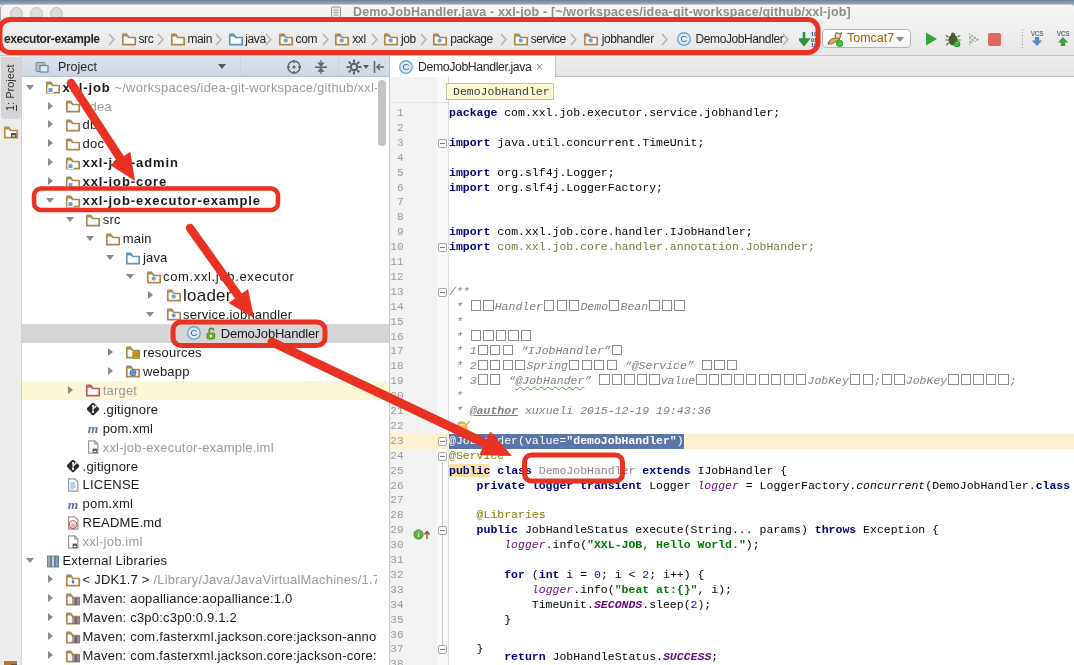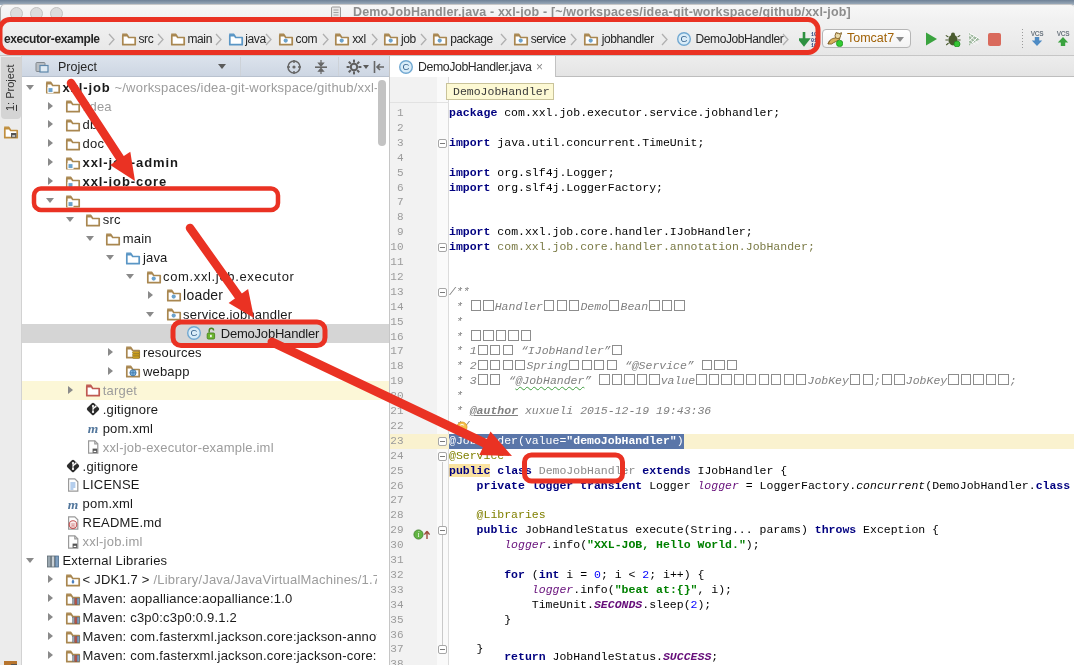--- a/index.html
+++ b/index.html
@@ -246,20 +246,21 @@
           <path d="M1.8 4.6 v-1.4 h3.9 l1 1.4" fill="#a98750" stroke="#a98750" stroke-width="1.2"></path>
           <rect x="3" y="8.6" width="5" height="5" fill="#6ba2cc" stroke="#fff" stroke-width="1"></rect>
         </svg></div>
       <div style="position:absolute;left:82.6px;top:172.2px;height:19px;line-height:19px;font-size:13px;letter-spacing:0.9px;color:#1a1a1a;font-weight:700;white-space:pre">xxl-job-core</div>
       <div style="position:absolute;left:45.6px;top:198.2px;width:0;height:0;border-left:4.5px solid transparent;border-right:4.5px solid transparent;border-top:5.5px solid #8a8a8a"></div>
       <div style="position:absolute;left:65.1px;top:192.7px;width:16px;height:16px"><svg width="16" height="16" viewBox="0 0 16 16" style="">
           <path d="M1.8 4.6 h4.6 l1.3 1.9 h6.5 v7.2 H1.8 z" fill="#fff" stroke="#a98750" stroke-width="1.7" stroke-linejoin="round"></path>
           <path d="M1.8 4.6 v-1.4 h3.9 l1 1.4" fill="#a98750" stroke="#a98750" stroke-width="1.2"></path>
           <rect x="3" y="8.6" width="5" height="5" fill="#6ba2cc" stroke="#fff" stroke-width="1"></rect>
         </svg></div>
+      <div style="position:absolute;left:82.6px;top:191.2px;height:19px;line-height:19px;font-size:13px;letter-spacing:0.9px;color:#1a1a1a;font-weight:700;white-space:pre">xxl-job-executor-example</div>
       <div style="position:absolute;left:65.7px;top:217.2px;width:0;height:0;border-left:4.5px solid transparent;border-right:4.5px solid transparent;border-top:5.5px solid #8a8a8a"></div>
       <div style="position:absolute;left:85.2px;top:211.7px;width:16px;height:16px"><svg width="16" height="16" viewBox="0 0 16 16" style="">
           <path d="M1.8 4.6 h4.6 l1.3 1.9 h6.5 v7.2 H1.8 z" fill="#fff" stroke="#a98750" stroke-width="1.7" stroke-linejoin="round"></path>
           <path d="M1.8 4.6 v-1.4 h3.9 l1 1.4" fill="#a98750" stroke="#a98750" stroke-width="1.2"></path>
         </svg></div>
       <div style="position:absolute;left:102.7px;top:210.2px;height:19px;line-height:19px;font-size:13px;letter-spacing:0.2px;color:#1a1a1a;font-weight:400;white-space:pre">src</div>
       <div style="position:absolute;left:85.8px;top:236.1px;width:0;height:0;border-left:4.5px solid transparent;border-right:4.5px solid transparent;border-top:5.5px solid #8a8a8a"></div>
       <div style="position:absolute;left:105.3px;top:230.6px;width:16px;height:16px"><svg width="16" height="16" viewBox="0 0 16 16" style="">
           <path d="M1.8 4.6 h4.6 l1.3 1.9 h6.5 v7.2 H1.8 z" fill="#fff" stroke="#a98750" stroke-width="1.7" stroke-linejoin="round"></path>
           <path d="M1.8 4.6 v-1.4 h3.9 l1 1.4" fill="#a98750" stroke="#a98750" stroke-width="1.2"></path>
@@ -277,21 +278,21 @@
           <path d="M1.8 4.6 v-1.4 h3.9 l1 1.4" fill="#a98750" stroke="#a98750" stroke-width="1.2"></path>
           <circle cx="7.7" cy="9.6" r="2.1" fill="#6ba2cc"></circle>
         </svg></div>
       <div style="position:absolute;left:163.0px;top:267.0px;height:19px;line-height:19px;font-size:13px;letter-spacing:0.65px;color:#1a1a1a;font-weight:400;white-space:pre">com.xxl.job.executor</div>
       <div style="position:absolute;left:148.1px;top:290.9px;width:0;height:0;border-top:4.5px solid transparent;border-bottom:4.5px solid transparent;border-left:5.5px solid #8a8a8a"></div>
       <div style="position:absolute;left:165.6px;top:287.4px;width:16px;height:16px"><svg width="16" height="16" viewBox="0 0 16 16" style="">
           <path d="M1.8 4.6 h4.6 l1.3 1.9 h6.5 v7.2 H1.8 z" fill="#fff" stroke="#a98750" stroke-width="1.7" stroke-linejoin="round"></path>
           <path d="M1.8 4.6 v-1.4 h3.9 l1 1.4" fill="#a98750" stroke="#a98750" stroke-width="1.2"></path>
           <circle cx="7.7" cy="9.6" r="2.1" fill="#6ba2cc"></circle>
         </svg></div>
-      <div style="position:absolute;left:183.1px;top:285.9px;height:19px;line-height:19px;font-size:14px;letter-spacing:0.2px;color:#1a1a1a;font-weight:400;white-space:pre">loader</div>
+      <div style="position:absolute;left:183.1px;top:285.9px;height:19px;line-height:19px;font-size:17px;letter-spacing:0.2px;color:#1a1a1a;font-weight:400;white-space:pre">loader</div>
       <div style="position:absolute;left:146.1px;top:311.9px;width:0;height:0;border-left:4.5px solid transparent;border-right:4.5px solid transparent;border-top:5.5px solid #8a8a8a"></div>
       <div style="position:absolute;left:165.6px;top:306.4px;width:16px;height:16px"><svg width="16" height="16" viewBox="0 0 16 16" style="">
           <path d="M1.8 4.6 h4.6 l1.3 1.9 h6.5 v7.2 H1.8 z" fill="#fff" stroke="#a98750" stroke-width="1.7" stroke-linejoin="round"></path>
           <path d="M1.8 4.6 v-1.4 h3.9 l1 1.4" fill="#a98750" stroke="#a98750" stroke-width="1.2"></path>
           <circle cx="7.7" cy="9.6" r="2.1" fill="#6ba2cc"></circle>
         </svg></div>
       <div style="position:absolute;left:183.1px;top:304.9px;height:19px;line-height:19px;font-size:13px;letter-spacing:0.2px;color:#1a1a1a;font-weight:400;white-space:pre">service.jobhandler</div>
       <div style="position:absolute;left:185.7px;top:325.4px;width:16px;height:16px"><svg width="16" height="16" viewBox="0 0 16 16" style="">
           <circle cx="8" cy="8" r="6.3" fill="#d9ecf8" stroke="#71a8d1" stroke-width="1.4"></circle>
           <text x="8" y="11.3" font-size="9.5" font-family="Liberation Sans" fill="#35618c" text-anchor="middle">C</text>

